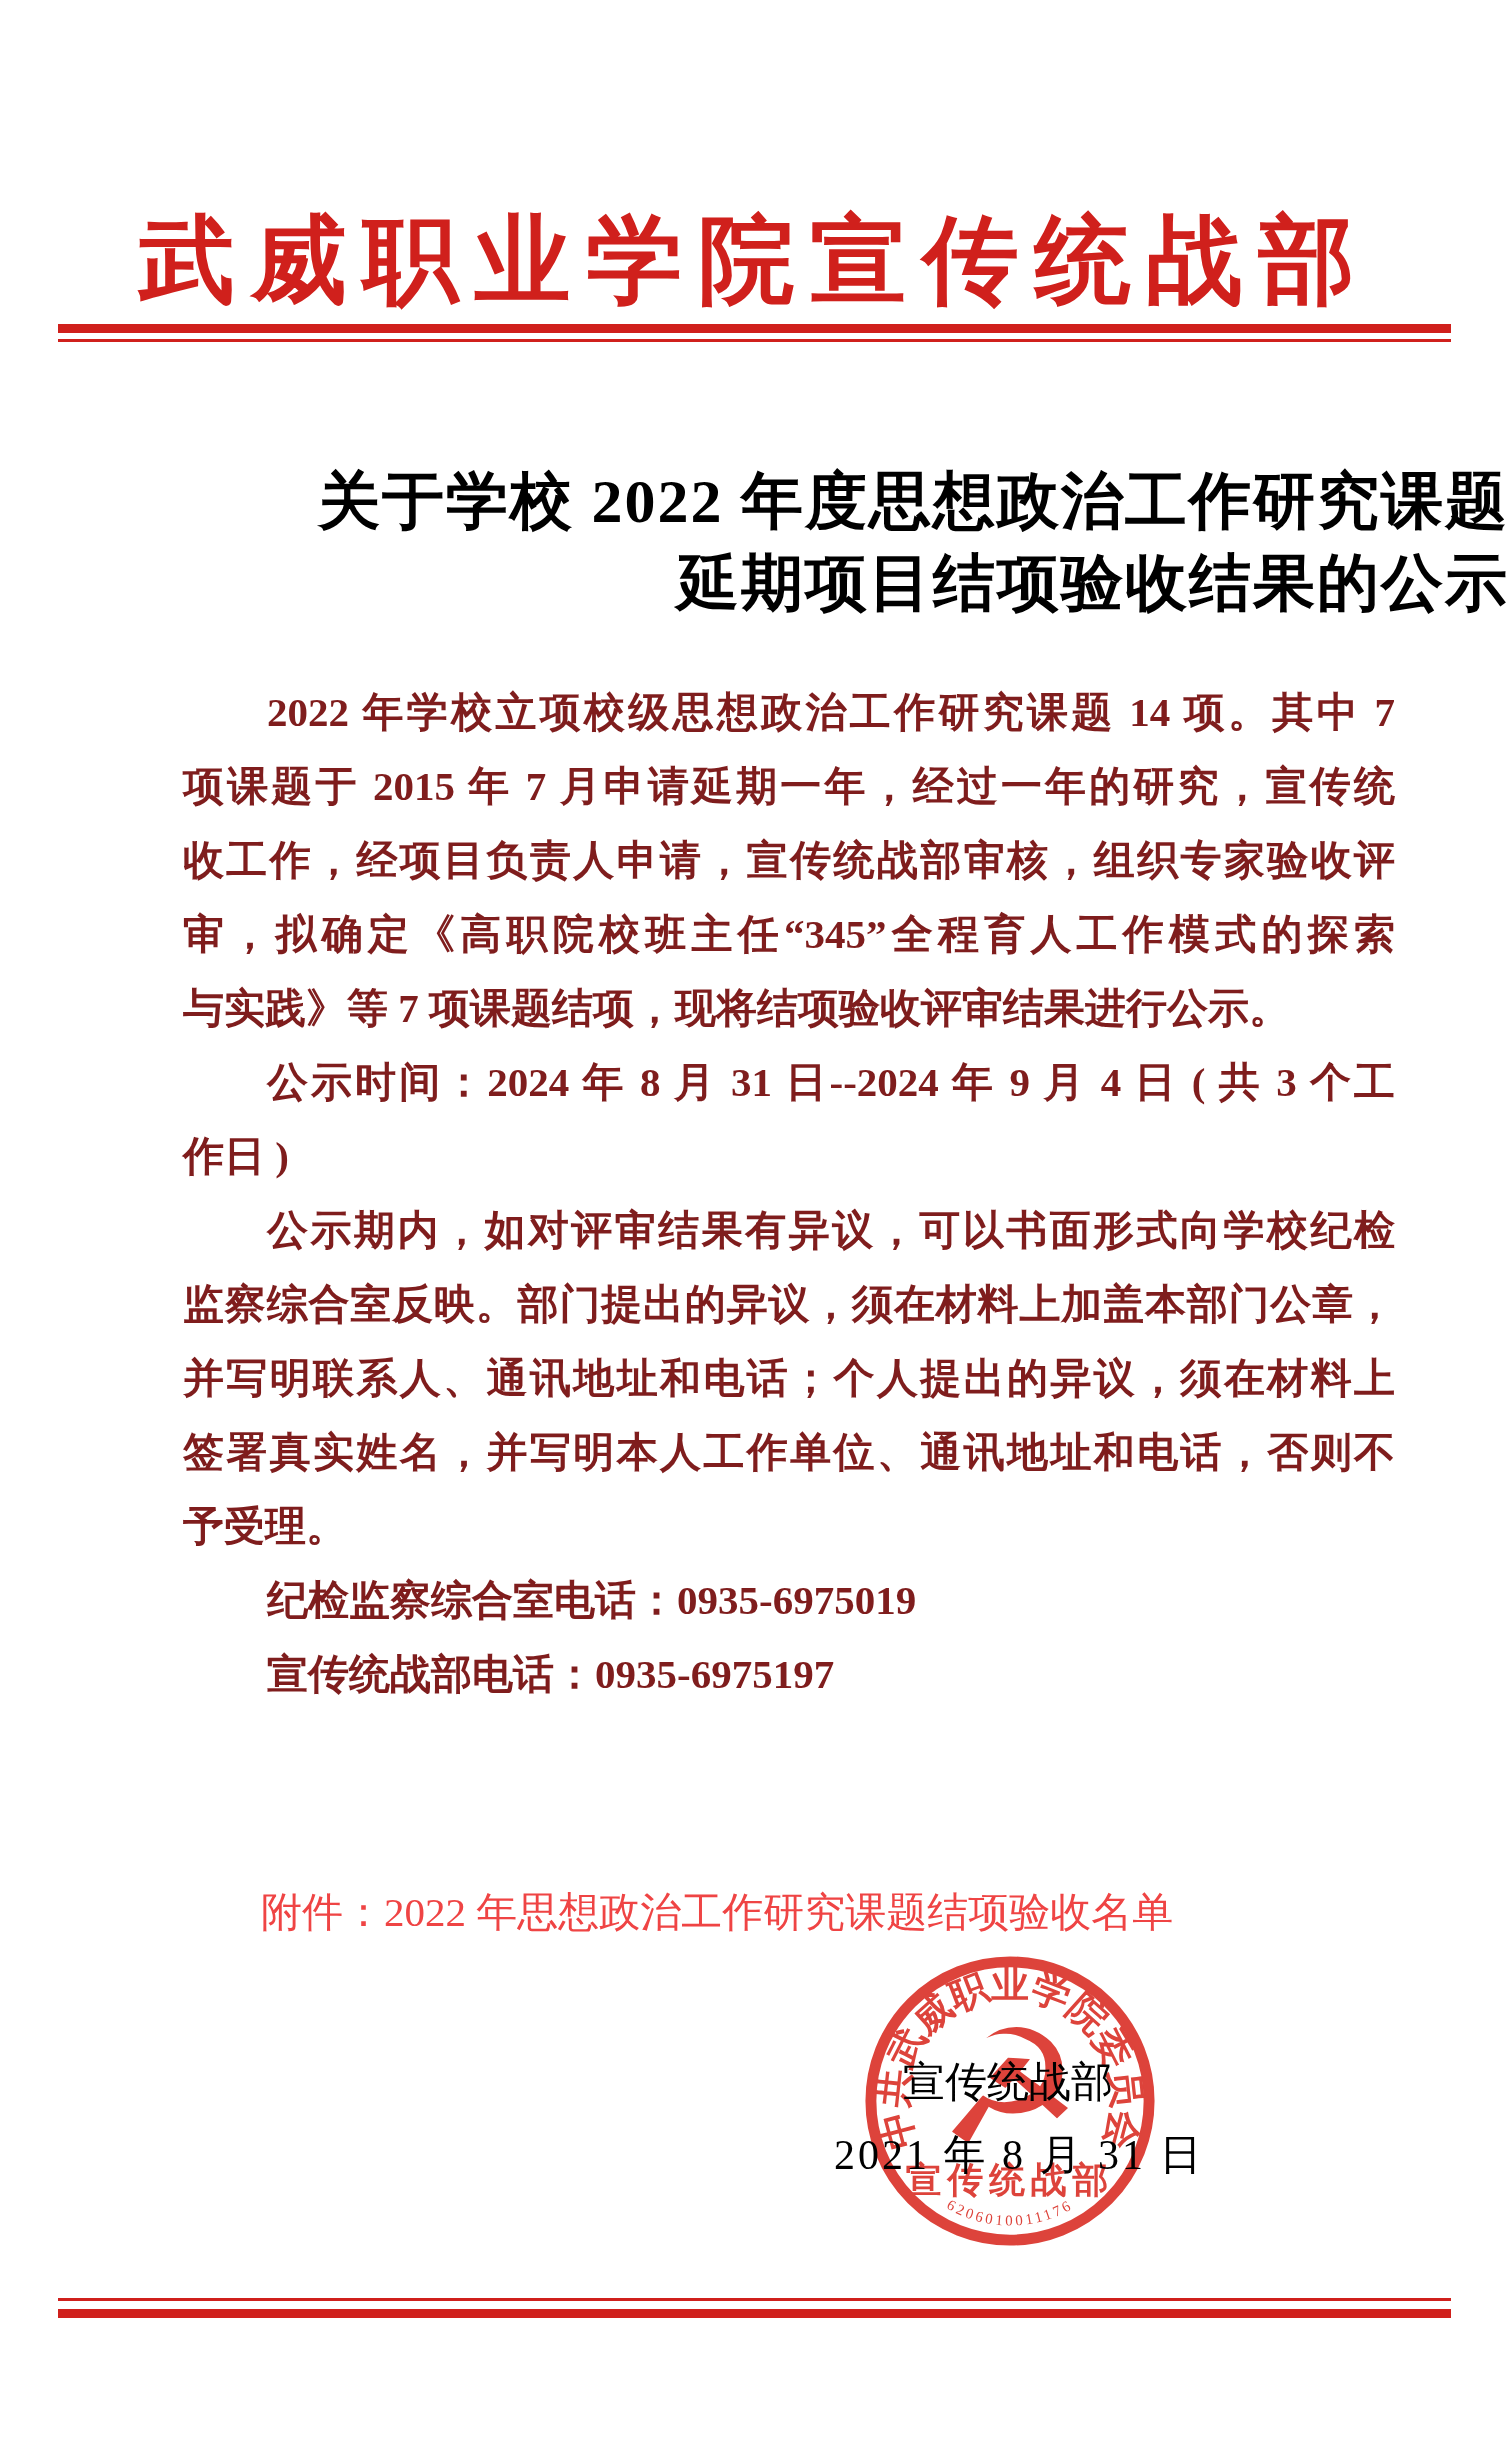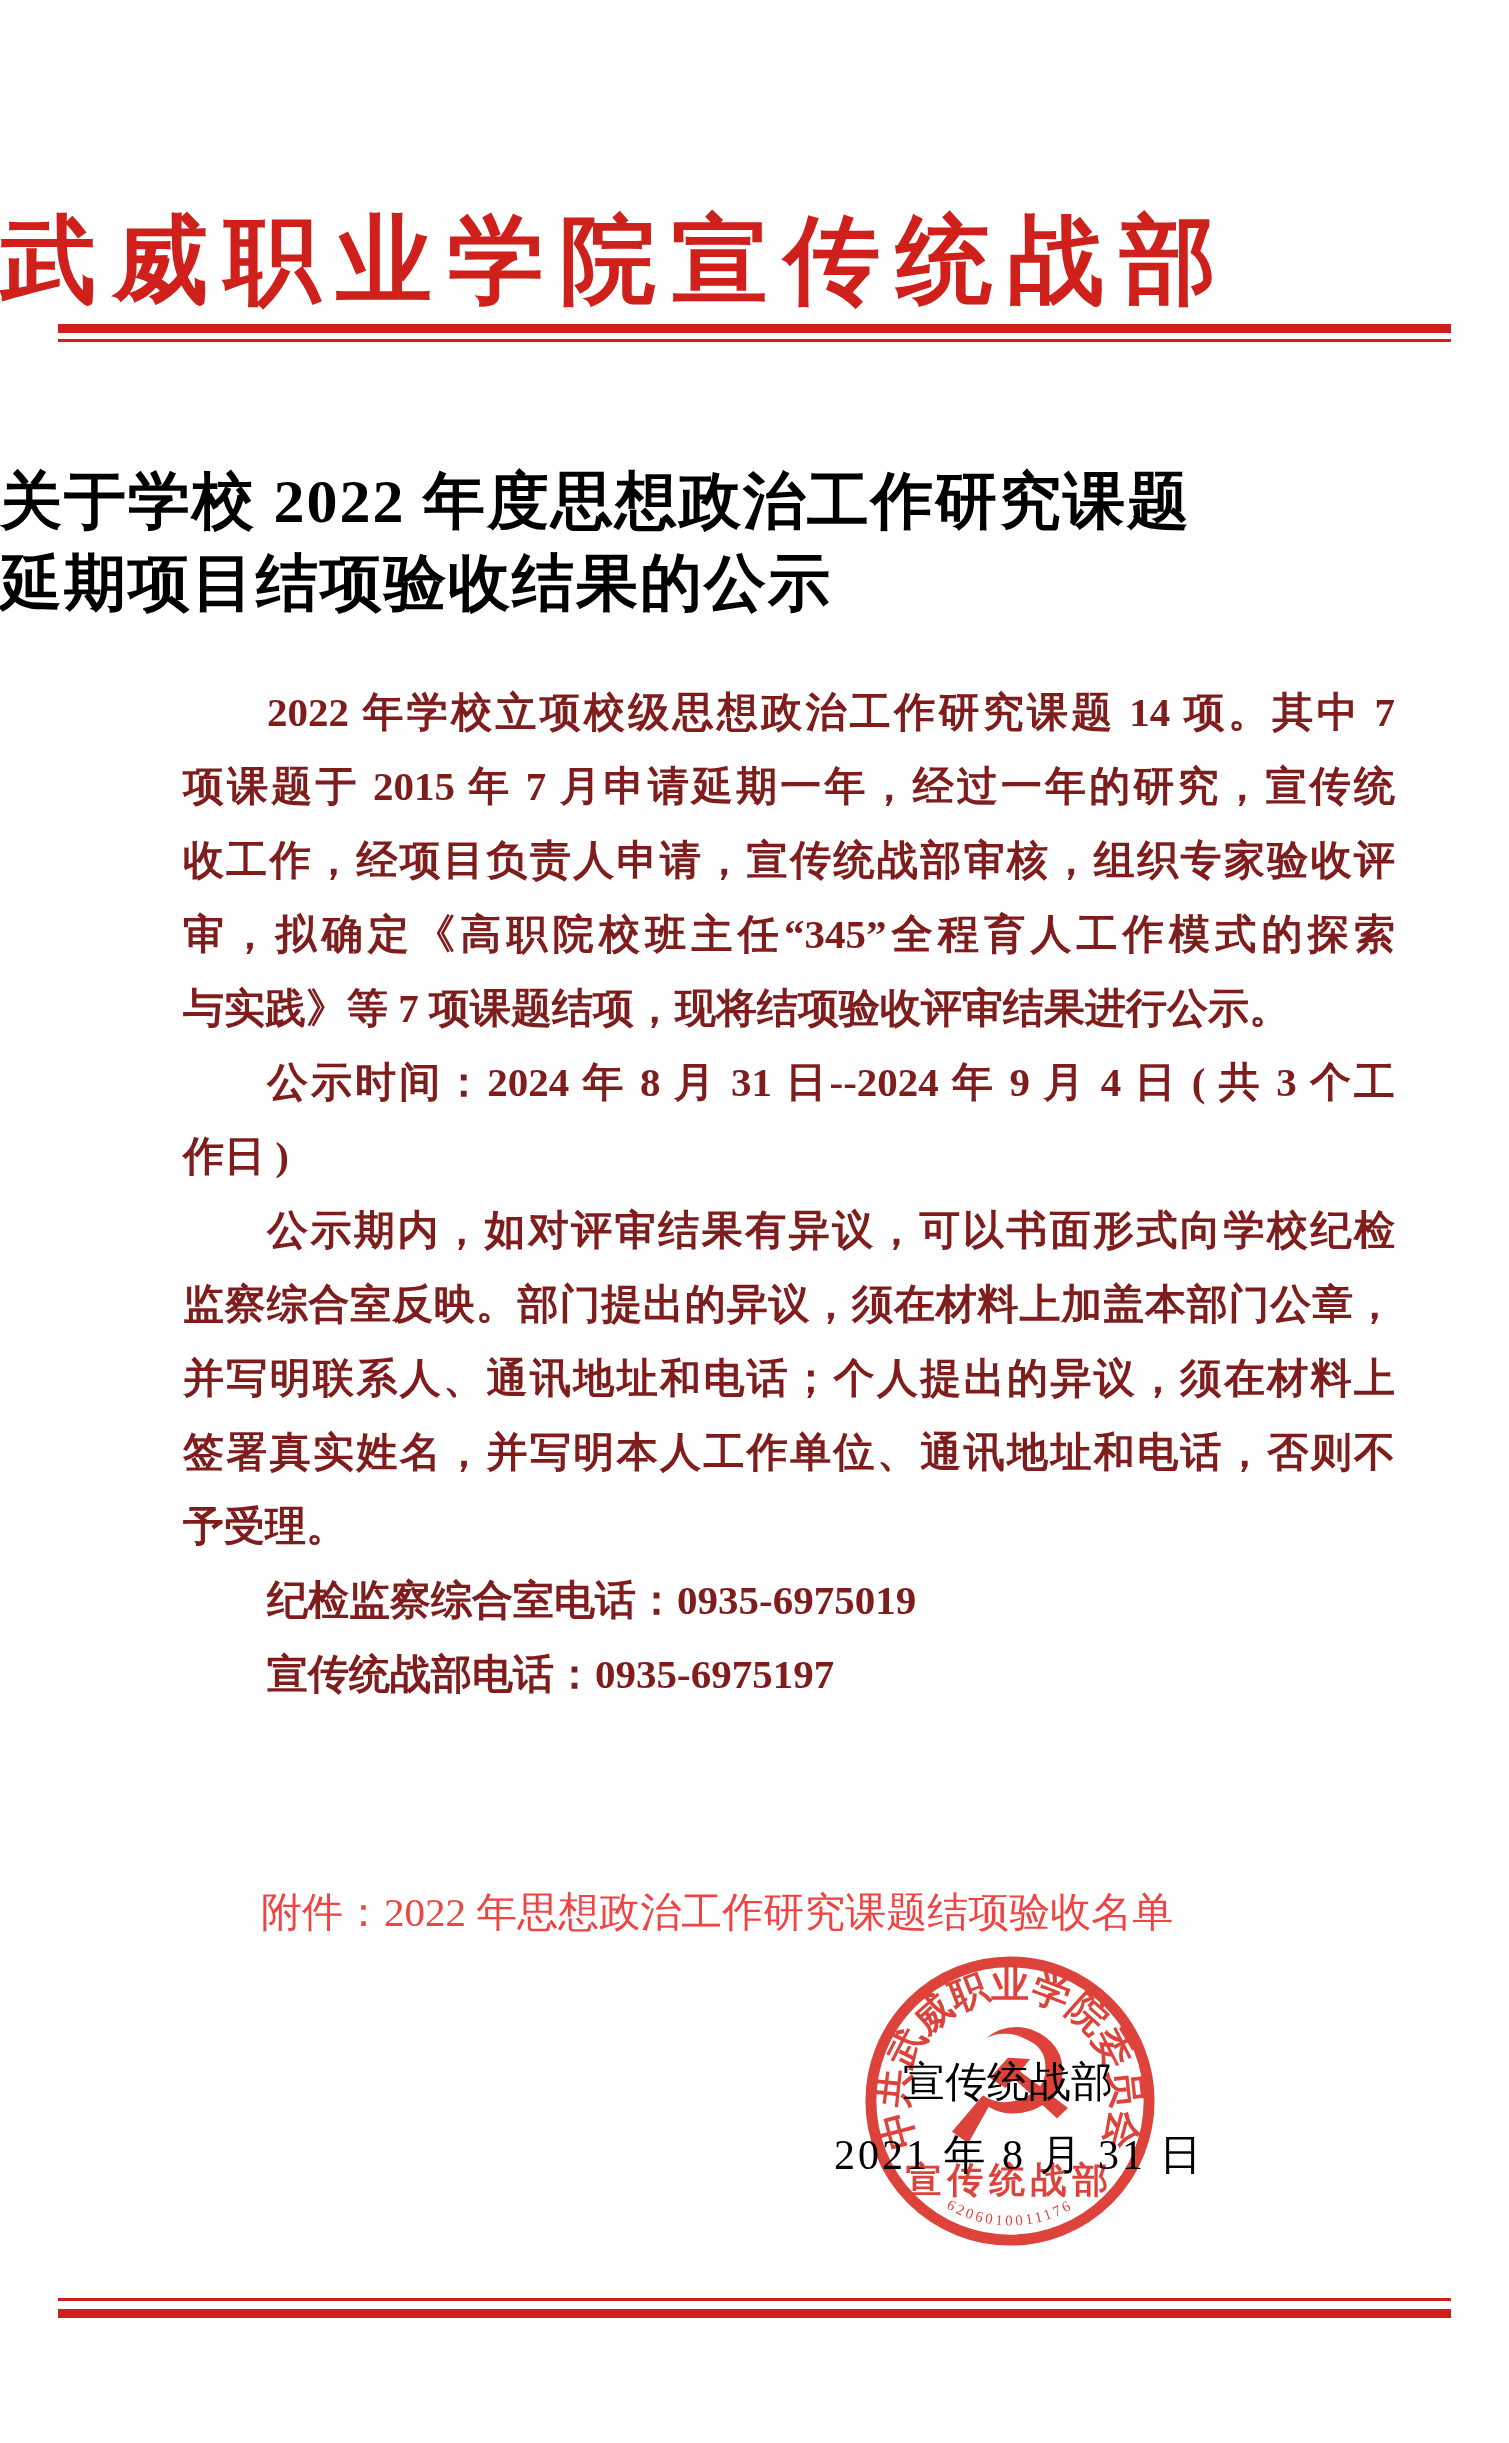--- a/index.html
+++ b/index.html
@@ -9,37 +9,37 @@
     height:2444px;
     background:#ffffff;
     overflow:hidden;
     font-family:"Liberation Serif","DejaVu Serif",serif;
     color:#111111;
   }
   
   .masthead{
     position:absolute;
     top:197px; left:0; width:100%;
-    text-align:left;
+    text-align:center;
     font-size:96px;
     font-weight:bold;
     letter-spacing:16px;
     color:#d0201c;
     white-space:nowrap;
   }
   .rule{position:absolute;left:58px;width:1393px;background:#d0201c;}
   .rule-thick-top{top:324px;height:9px;}
   .rule-thin-top{top:339px;height:3px;}
   .rule-thin-bottom{top:2298px;height:3px;}
   .rule-thick-bottom{top:2309px;height:9px;}
   
   .doc-title{
     position:absolute;
     top:460px;left:0;width:100%;
-    text-align:left;
+    text-align:right;
     font-weight:bold;
     font-size:62px;
     line-height:82px;
     color:#000000;
     letter-spacing:2px;
   }
   
   .body-block{
     position:absolute;
     top:675px;left:183px;width:1212px;

